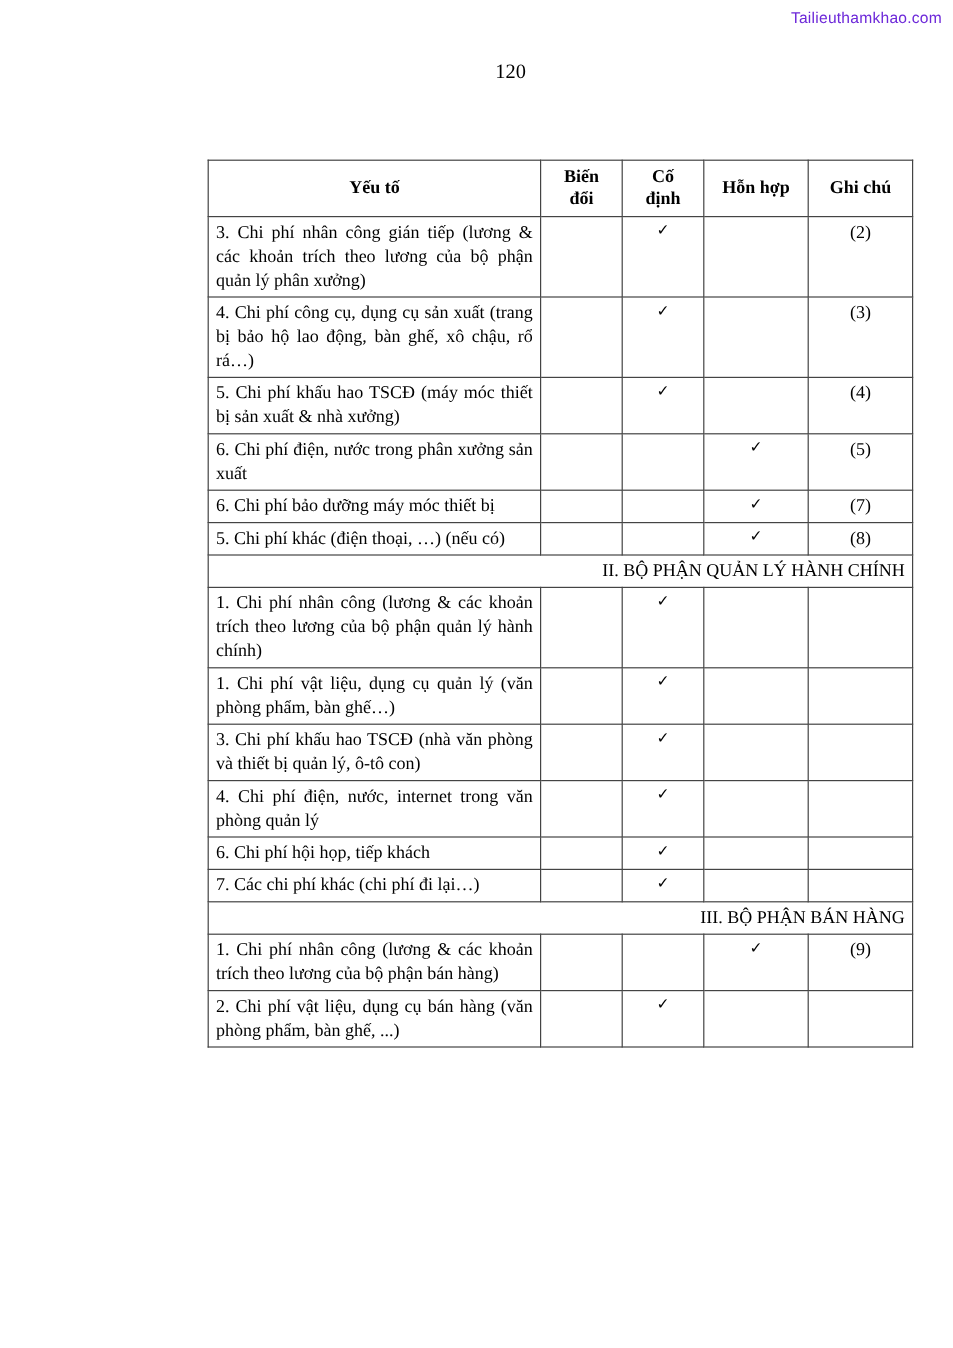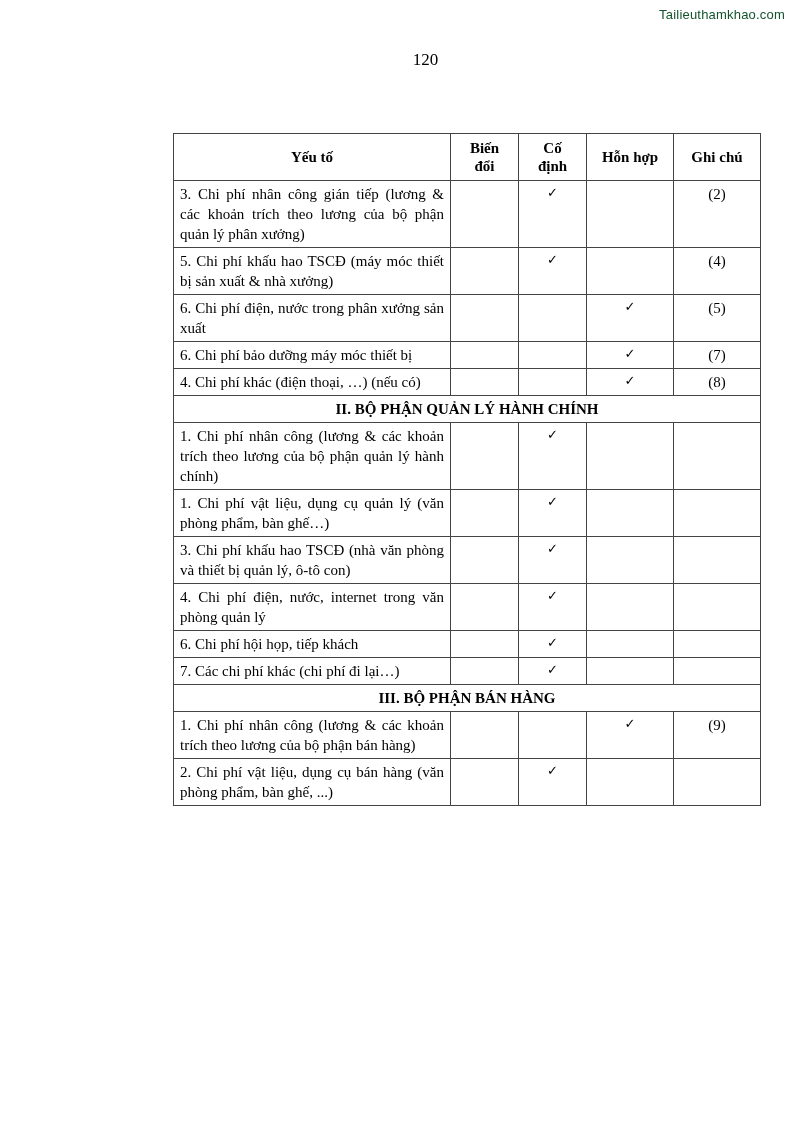--- a/index.html
+++ b/index.html
@@ -1,28 +1,28 @@
 <!DOCTYPE html>
 <html><head>
 <meta charset="utf-8">
 <style>
   html, body { margin:0; padding:0; background:#ffffff; }
   body { width:794px; height:1123px; position:relative; overflow:hidden;
          font-family:"Liberation Serif", "DejaVu Serif", serif; color:#000; }
   .watermark { position:absolute; top:7px; right:9px; font-family:"Liberation Sans", sans-serif;
-               font-size:13px; color:#14532d; letter-spacing:0.2px; }
+               font-size:13px; color:#6d28d9; letter-spacing:0.2px; }
   .page-number { position:absolute; top:50px; left:0; width:851px; text-align:center; font-size:17px; }
   table { position:absolute; top:133px; left:125px; border-collapse:collapse; width:587px; table-layout:fixed;margin-left:48px; }
   td, th { border:1px solid #444; font-size:15px; line-height:20px; vertical-align:top; padding:3px 6px 3px 6px; }
   th { font-weight:bold; text-align:center; vertical-align:middle; line-height:18px; padding:3px 4px; }
   th.head { height:40px; }
   td.desc { text-align:justify; text-align-last:left; }
   td.mark { text-align:center; font-family:"DejaVu Sans", sans-serif; font-size:13px; padding-top:2px; }
   td.note { text-align:center; }
-  td.section { text-align:center;font-weight:bold; }
+  td.section { text-align:right; }
   col.c1 { width:277px; } col.c2 { width:68px; } col.c3 { width:68px; } col.c4 { width:87px; } col.c5 { width:87px; }
 </style>
 </head>
 <body>
 
 <div class="watermark">Tailieuthamkhao.com</div>
 <div class="page-number">120</div>
 
 <table>
   <colgroup>
@@ -43,20 +43,27 @@
   </thead>
   <tbody id="tbody">
       <tr>
         <td class="desc">3. Chi phí nhân công gián tiếp (lương &amp; các khoản trích theo lương của bộ phận quản lý phân xưởng)</td>
         <td class="mark"></td>
         <td class="mark">✓</td>
         <td class="mark"></td>
         <td class="note">(2)</td>
       </tr>
       <tr>
+        <td class="desc">4. Chi phí công cụ, dụng cụ sản xuất (trang bị bảo hộ lao động, bàn ghế, xô chậu, rổ rá…)</td>
+        <td class="mark"></td>
+        <td class="mark">✓</td>
+        <td class="mark"></td>
+        <td class="note">(3)</td>
+      </tr>
+      <tr>
         <td class="desc">5. Chi phí khấu hao TSCĐ (máy móc thiết bị sản xuất &amp; nhà xưởng)</td>
         <td class="mark"></td>
         <td class="mark">✓</td>
         <td class="mark"></td>
         <td class="note">(4)</td>
       </tr>
       <tr>
         <td class="desc">6. Chi phí điện, nước trong phân xưởng sản xuất</td>
         <td class="mark"></td>
         <td class="mark"></td>
@@ -64,21 +71,21 @@
         <td class="note">(5)</td>
       </tr>
       <tr>
         <td class="desc">6. Chi phí bảo dưỡng máy móc thiết bị</td>
         <td class="mark"></td>
         <td class="mark"></td>
         <td class="mark">✓</td>
         <td class="note">(7)</td>
       </tr>
       <tr>
-        <td class="desc">4. Chi phí khác (điện thoại, …) (nếu có)</td>
+        <td class="desc">5. Chi phí khác (điện thoại, …) (nếu có)</td>
         <td class="mark"></td>
         <td class="mark"></td>
         <td class="mark">✓</td>
         <td class="note">(8)</td>
       </tr>
       <tr>
         <td colspan="5" class="section">II. BỘ PHẬN QUẢN LÝ HÀNH CHÍNH</td>
       </tr>
       <tr>
         <td class="desc">1. Chi phí nhân công (lương &amp; các khoản trích theo lương của bộ phận quản lý hành chính)</td>

